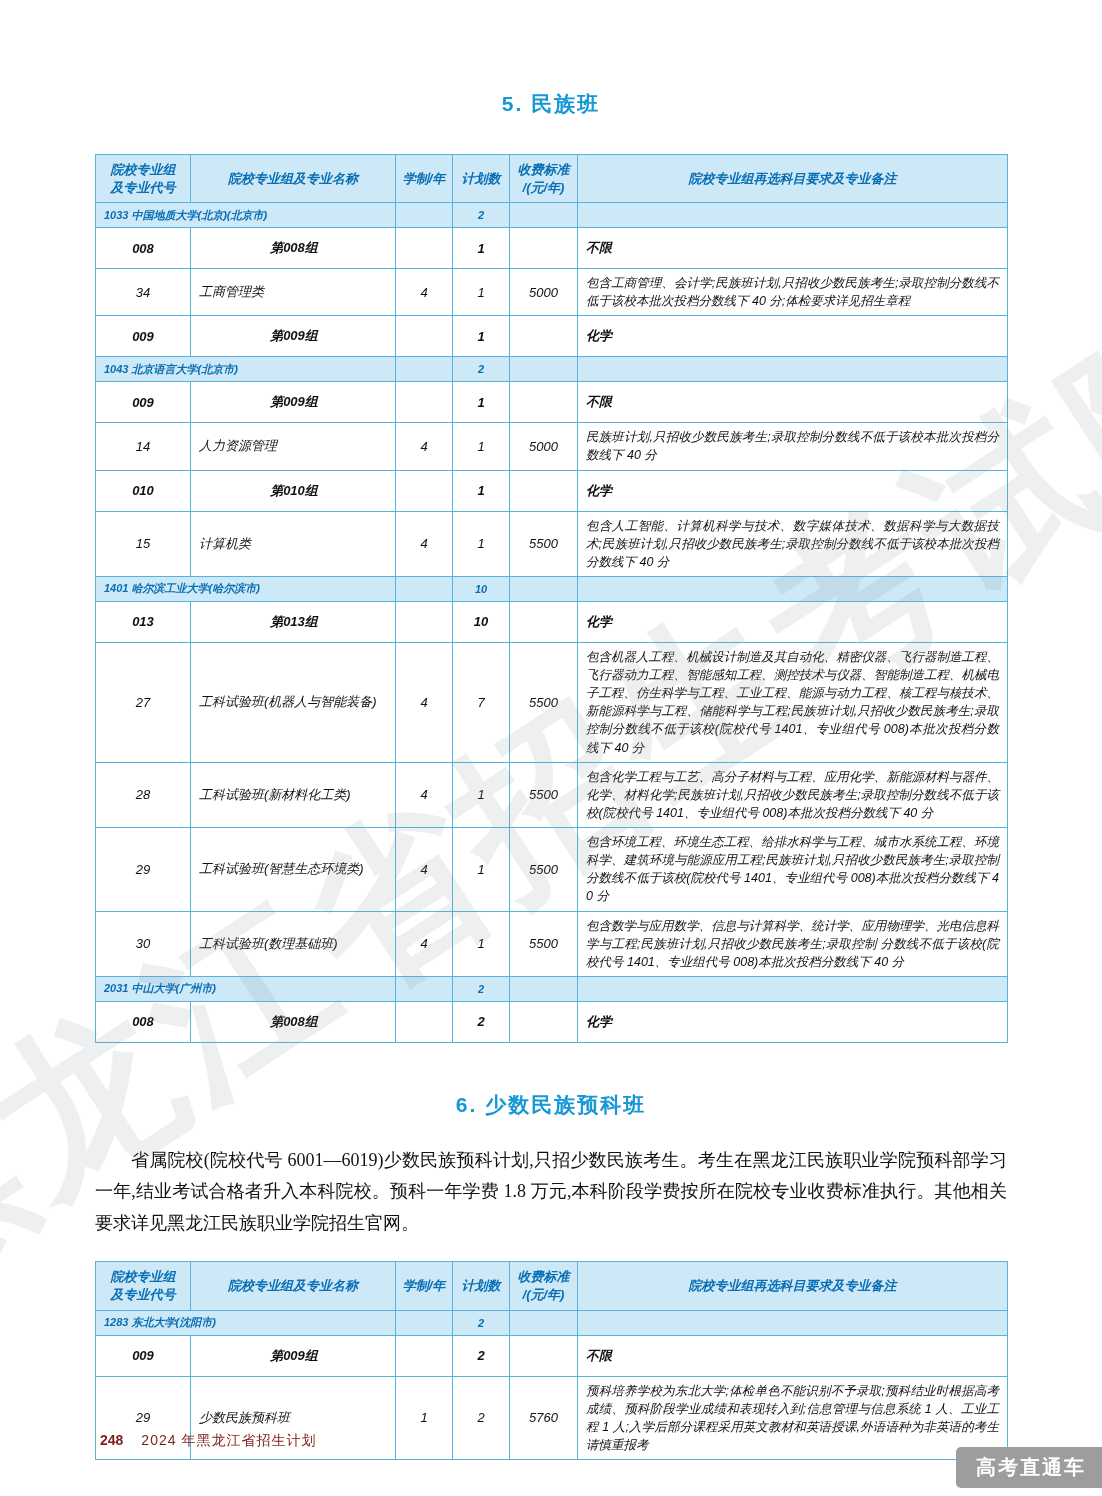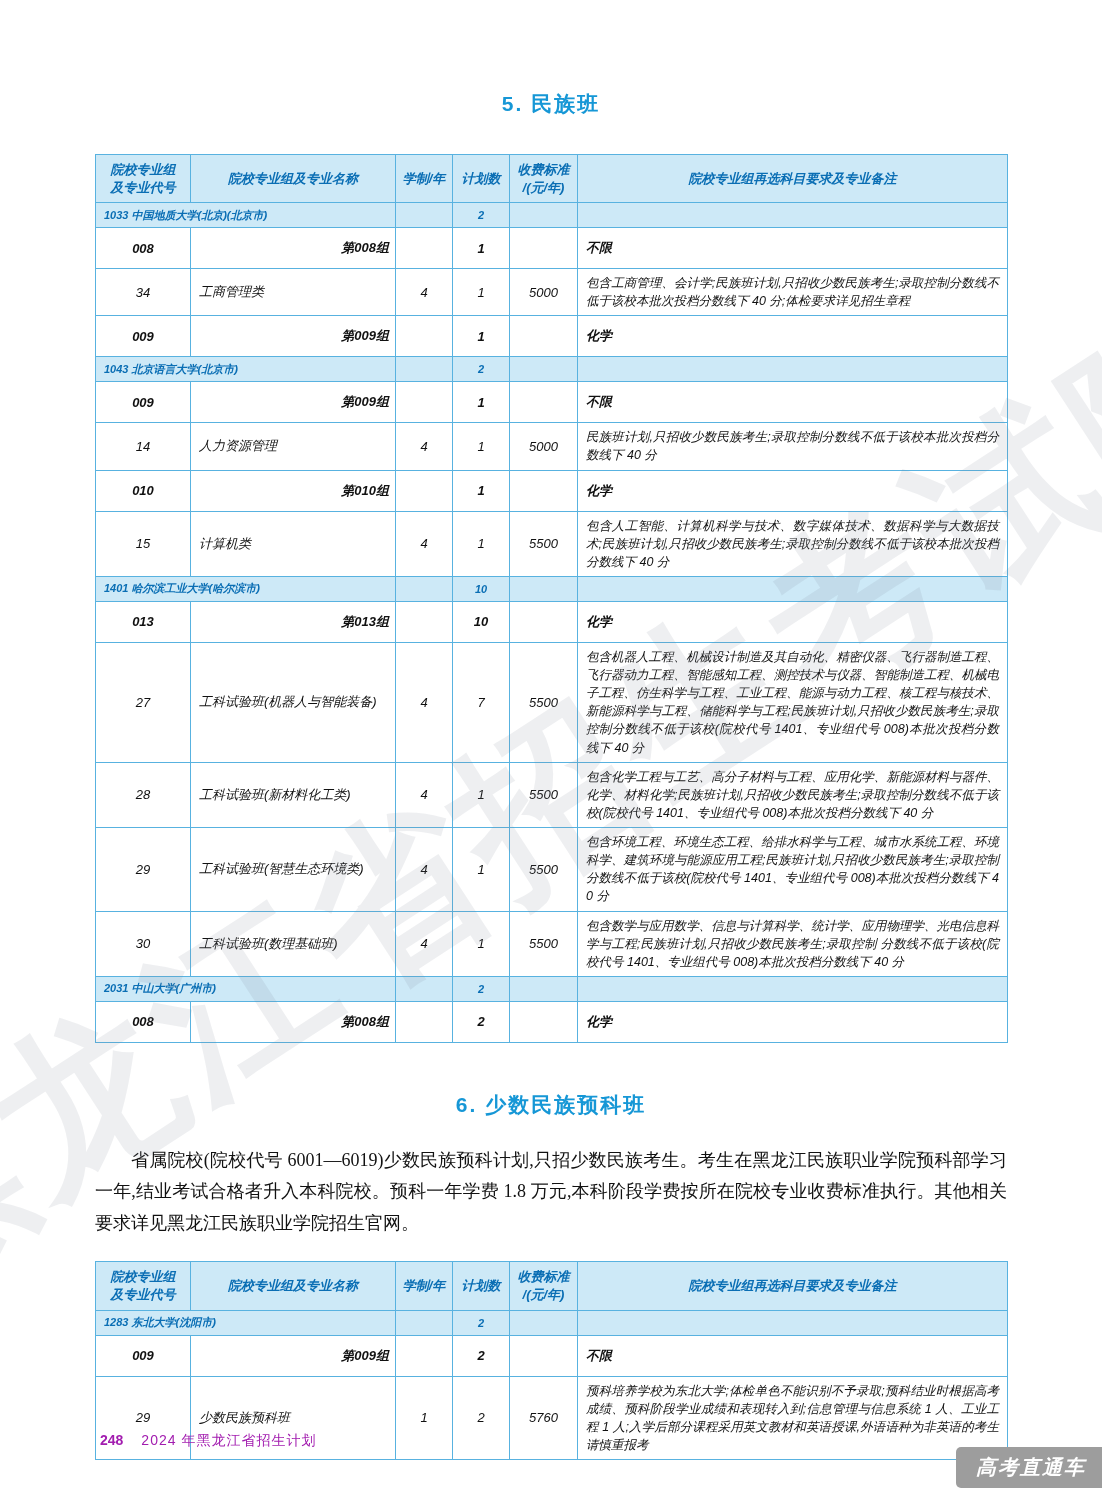--- a/index.html
+++ b/index.html
@@ -74,21 +74,21 @@
   tr.row-university td.u-plan { text-align: center; }
 
   tr.row-group td {
     color: #111111;
     font-weight: bold;
     font-size: 13px;
     padding: 11px 6px;
     height: 25px;
   }
   tr.row-group td.g-code { text-align: center; }
-  tr.row-group td.g-name { text-align: right; padding-left: 8px; }
+  tr.row-group td.g-name { text-align: center; padding-left: 8px; }
   tr.row-group td.g-plan { text-align: center; }
   tr.row-group td.g-remark { text-align: left; padding-left: 8px; }
 
   tr.row-major td {
     color: #111111;
     font-size: 13px;
     padding: 4px 6px;
   }
   tr.row-major td.m-code, tr.row-major td.m-years,
   tr.row-major td.m-plan, tr.row-major td.m-fee { text-align: center; }
@@ -109,38 +109,37 @@
     text-align: justify;
     text-indent: 2em;
   }
 
   .footer {
     position: absolute;
     left: 100px;
     top: 1432px;
     z-index: 2;
     font-size: 14px;
-    color: #a21caf;
+    color: #7f1d1d;
   }
   .footer .page-number { font-weight: bold; margin-right: 18px; }
   .footer .doc-title { font-weight: normal; letter-spacing: 1px; }
 
   .corner-badge {
     position: absolute;
     right: 0;
     bottom: 8px;
     z-index: 7;
     background: #9d9d9d;
     color: #ffffff;
     font-size: 20px;
     font-weight: bold;
     letter-spacing: 2px;
     padding: 7px 16px 7px 20px;
     border-radius: 5px 0 0 5px;
-    font-style: italic;
   }
 </style>
 </head>
 <body>
 
 <div class="page">
 
   <div class="watermark">黑龙江省招生考试院</div>
 
   <div class="content">

